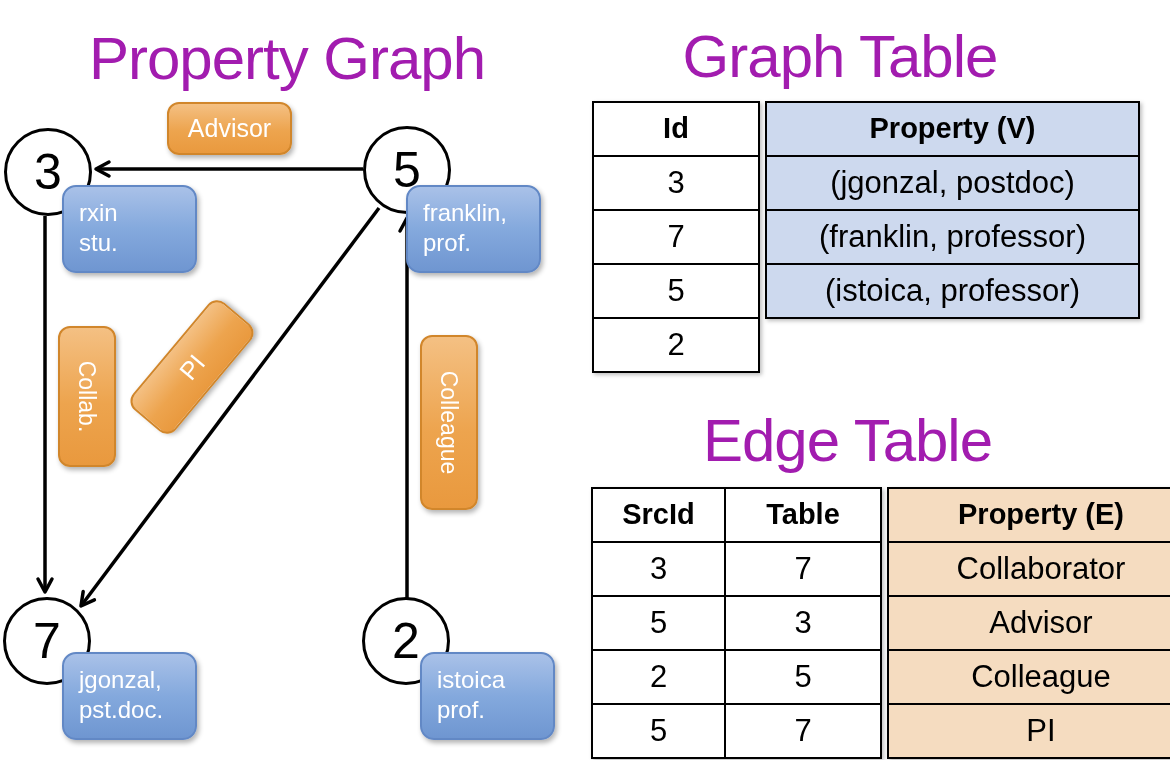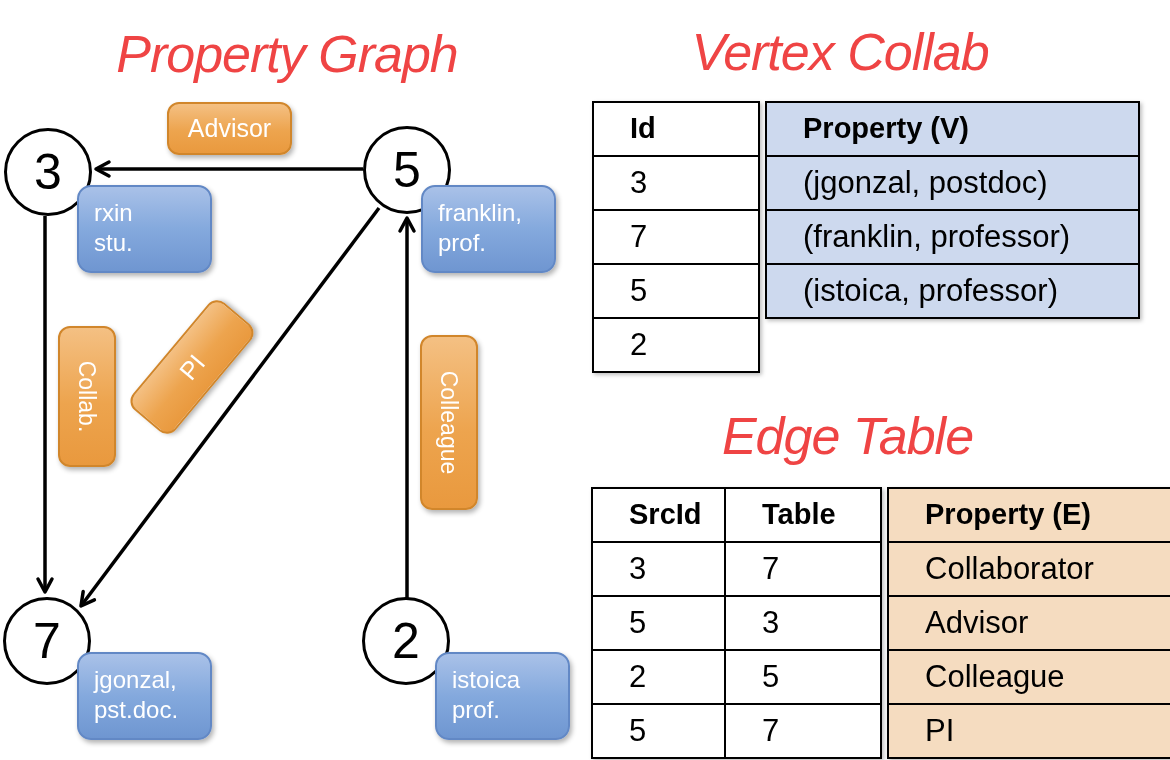--- a/index.html
+++ b/index.html
@@ -1,39 +1,39 @@
 <!DOCTYPE html>
 <html><head>
 <meta charset="utf-8">
 <style>
   html,body{margin:0;padding:0;background:#fff;}
   .stage{position:relative;width:1170px;height:760px;background:#fff;overflow:hidden;
          font-family:"Liberation Sans",sans-serif;color:#000;}
-  .title{position:absolute;text-align:center;font-size:52px;letter-spacing:-1px;color:#ef4444;white-space:nowrap;font-style:italic;}
+  .title{position:absolute;text-align:center;font-size:60px;letter-spacing:-1px;color:#a21caf;white-space:nowrap;}
   
   .node{position:absolute;width:88px;height:88px;box-sizing:border-box;border:3.5px solid #000;
         border-radius:50%;background:#fff;display:flex;align-items:center;justify-content:center;
         font-size:50px;z-index:1;}
   svg.edges{position:absolute;left:0;top:0;z-index:2;}
   
   .bluebox{position:absolute;width:135px;height:88px;box-sizing:border-box;border-radius:14px;
            background:linear-gradient(180deg,#a9c1e8 0%,#84a9dd 50%,#6f96d1 100%);
            border:2px solid #6288c5;color:#fff;font-size:24px;line-height:30px;
-           padding:11px 0 0 15px;z-index:3;box-shadow:2px 3px 5px rgba(0,0,0,0.3);margin-left:15px;}
+           padding:11px 0 0 15px;z-index:3;box-shadow:2px 3px 5px rgba(0,0,0,0.3);}
   
   .obox{position:absolute;box-sizing:border-box;border-radius:12px;
         background:linear-gradient(180deg,#f4c083 0%,#eda44e 55%,#e9993e 100%);
         border:2px solid #d1862b;color:#fff;z-index:3;display:flex;align-items:center;
         justify-content:center;font-size:25px;box-shadow:2px 3px 5px rgba(0,0,0,0.3);}
   .vert-text{transform:rotate(90deg);white-space:nowrap;font-size:23px;}
   
   .tcol{position:absolute;box-sizing:border-box;border:2px solid #000;background:#fff;
         box-shadow:2px 2px 4px rgba(0,0,0,0.25);}
-  .cell{height:54px;line-height:52px;font-size:31px;border-top:2px solid #000;
-        box-sizing:border-box;white-space:nowrap;padding-left:36px;}
+  .cell{height:54px;line-height:52px;text-align:center;font-size:31px;border-top:2px solid #000;
+        box-sizing:border-box;white-space:nowrap;}
   .subcol .cell:first-child,.tcol > .cell:first-child{border-top:none;height:52px;line-height:50px;}
   .cell.th{font-weight:bold;font-size:29px;}
   .blue-fill{background:#cdd9ee;}
   .orange-fill{background:#f5dcc0;}
   .egroup{display:flex;}
   .subcol{width:131px;}
   .subcol.second{width:156px;border-left:2px solid #000;box-sizing:border-box;}
 </style>
 </head>
 <body>
@@ -90,21 +90,21 @@
   </div>
   <div class="bluebox" style="left:62px;top:652px;">
     <div>jgonzal,</div>
     <div>pst.doc.</div>
   </div>
   <div class="bluebox" style="left:420px;top:652px;">
     <div>istoica</div>
     <div>prof.</div>
   </div>
 
-  <div class="title" style="left:585px;top:22px;width:510px;">Vertex Collab</div>
+  <div class="title" style="left:585px;top:22px;width:510px;">Graph Table</div>
 
   <div class="tcol" style="left:592px;top:101px;width:168px;">
     <div class="cell th">Id</div>
     <div class="cell">3</div>
     <div class="cell">7</div>
     <div class="cell">5</div>
     <div class="cell">2</div>
   </div>
   <div class="tcol blue-fill" style="left:765px;top:101px;width:375px;">
     <div class="cell th blue-fill">Property (V)</div>

